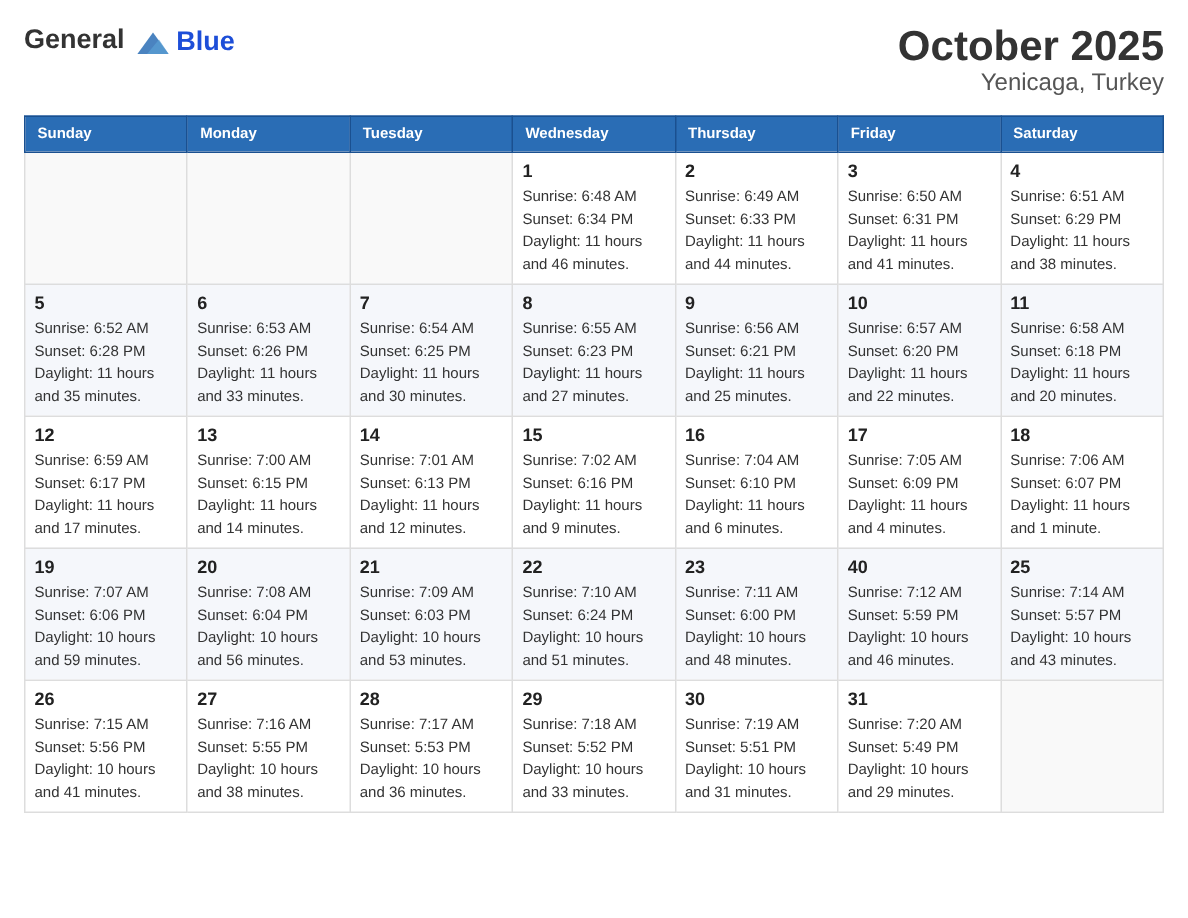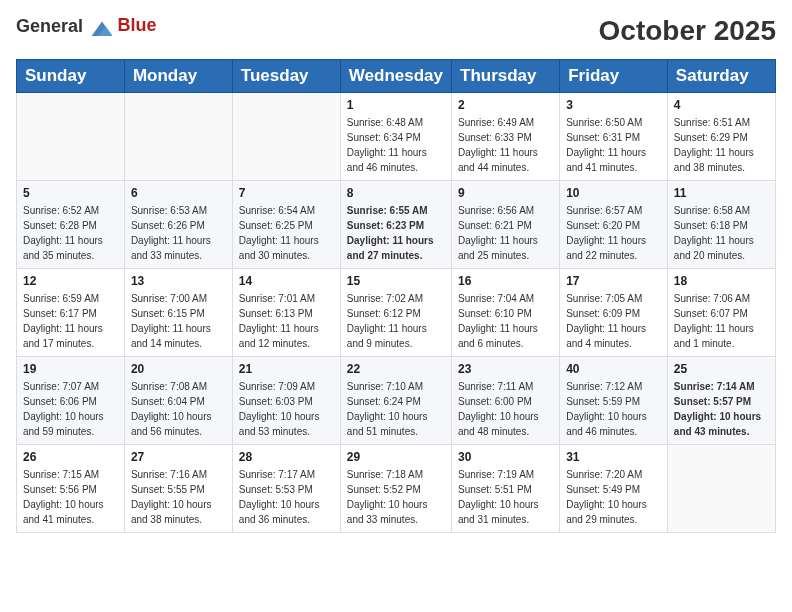--- a/index.html
+++ b/index.html
@@ -11,32 +11,33 @@
       padding: 16px;
     }
     .header {
       display: flex;
       justify-content: space-between;
       align-items: flex-start;
       margin-bottom: 12px;
     }
     .logo {
       display: flex;
+      align-items: center;
       gap: 4px;
     }
     .logo-text-general {
       font-size: 18px;
       font-weight: bold;
       color: #333;
       line-height: 1;
     }
     .logo-text-blue {
       font-size: 18px;
       font-weight: bold;
-      color: #b91c1c;
+      color: #1d4ed8;
       line-height: 1;
     }
     .logo-icon {
       width: 24px;
       height: 24px;
       margin-left: 2px;
     }
     .title-block {
       text-align: right;
     }
@@ -51,21 +52,21 @@
       color: #555;
     }
     .calendar {
       width: 100%;
       border-collapse: collapse;
       border: 1px solid #ccc;
     }
     .calendar th {
       background-color: #2a6db5;
       color: #fff;
-      font-size: 17px;
+      font-size: 10px;
       font-weight: bold;
       text-align: left;
       padding: 6px 8px;
       border: 1px solid #1a5090;
     }
     .calendar td {
       vertical-align: top;
       padding: 5px 6px;
       border: 1px solid #ddd;
       font-size: 10.5px;
@@ -105,20 +106,21 @@
         <polygon points="2,22 15,4 28,22" fill="#2a6db5" opacity="0.85"></polygon>
         <polygon points="10,22 20,10 28,22" fill="#5a9fd4" opacity="0.7"></polygon>
       </svg>
     </div>
     <div>
       <span class="logo-text-blue">Blue</span>
     </div>
   </div>
   <div class="title-block">
     <div class="month-title">October 2025</div>
+    <div class="location-title">Yenicaga, Turkey</div>
   </div>
 </div>
 
 <table class="calendar">
   <thead>
     <tr>
     <th>Sunday</th>
         <th>Monday</th>
         <th>Tuesday</th>
         <th>Wednesday</th>
@@ -178,21 +180,21 @@
         </td>
         <td>
           <div class="day-number">7</div>
           <div class="day-info" style="white-space: pre-line;">Sunrise: 6:54 AM
 Sunset: 6:25 PM
 Daylight: 11 hours
 and 30 minutes.</div>
         </td>
         <td>
           <div class="day-number">8</div>
-          <div class="day-info" style="white-space: pre-line; font-weight: bold;">Sunrise: 6:55 AM
+          <div class="day-info" style="white-space: pre-line;">Sunrise: 6:55 AM
 Sunset: 6:23 PM
 Daylight: 11 hours
 and 27 minutes.</div>
         </td>
         <td>
           <div class="day-number">9</div>
           <div class="day-info" style="white-space: pre-line;">Sunrise: 6:56 AM
 Sunset: 6:21 PM
 Daylight: 11 hours
 and 25 minutes.</div>
@@ -230,21 +232,21 @@
         <td>
           <div class="day-number">14</div>
           <div class="day-info" style="white-space: pre-line;">Sunrise: 7:01 AM
 Sunset: 6:13 PM
 Daylight: 11 hours
 and 12 minutes.</div>
         </td>
         <td>
           <div class="day-number">15</div>
           <div class="day-info" style="white-space: pre-line;">Sunrise: 7:02 AM
-Sunset: 6:12 PM
+Sunset: 6:16 PM
 Daylight: 11 hours
 and 9 minutes.</div>
         </td>
         <td>
           <div class="day-number">16</div>
           <div class="day-info" style="white-space: pre-line;">Sunrise: 7:04 AM
 Sunset: 6:10 PM
 Daylight: 11 hours
 and 6 minutes.</div>
         </td>
@@ -301,21 +303,21 @@
         </td>
         <td>
           <div class="day-number">40</div>
           <div class="day-info" style="white-space: pre-line;">Sunrise: 7:12 AM
 Sunset: 5:59 PM
 Daylight: 10 hours
 and 46 minutes.</div>
         </td>
         <td>
           <div class="day-number">25</div>
-          <div class="day-info" style="white-space: pre-line; font-weight: bold;">Sunrise: 7:14 AM
+          <div class="day-info" style="white-space: pre-line;">Sunrise: 7:14 AM
 Sunset: 5:57 PM
 Daylight: 10 hours
 and 43 minutes.</div>
         </td>
       </tr>
       <tr class="row-odd">
         <td>
           <div class="day-number">26</div>
           <div class="day-info" style="white-space: pre-line;">Sunrise: 7:15 AM
 Sunset: 5:56 PM

